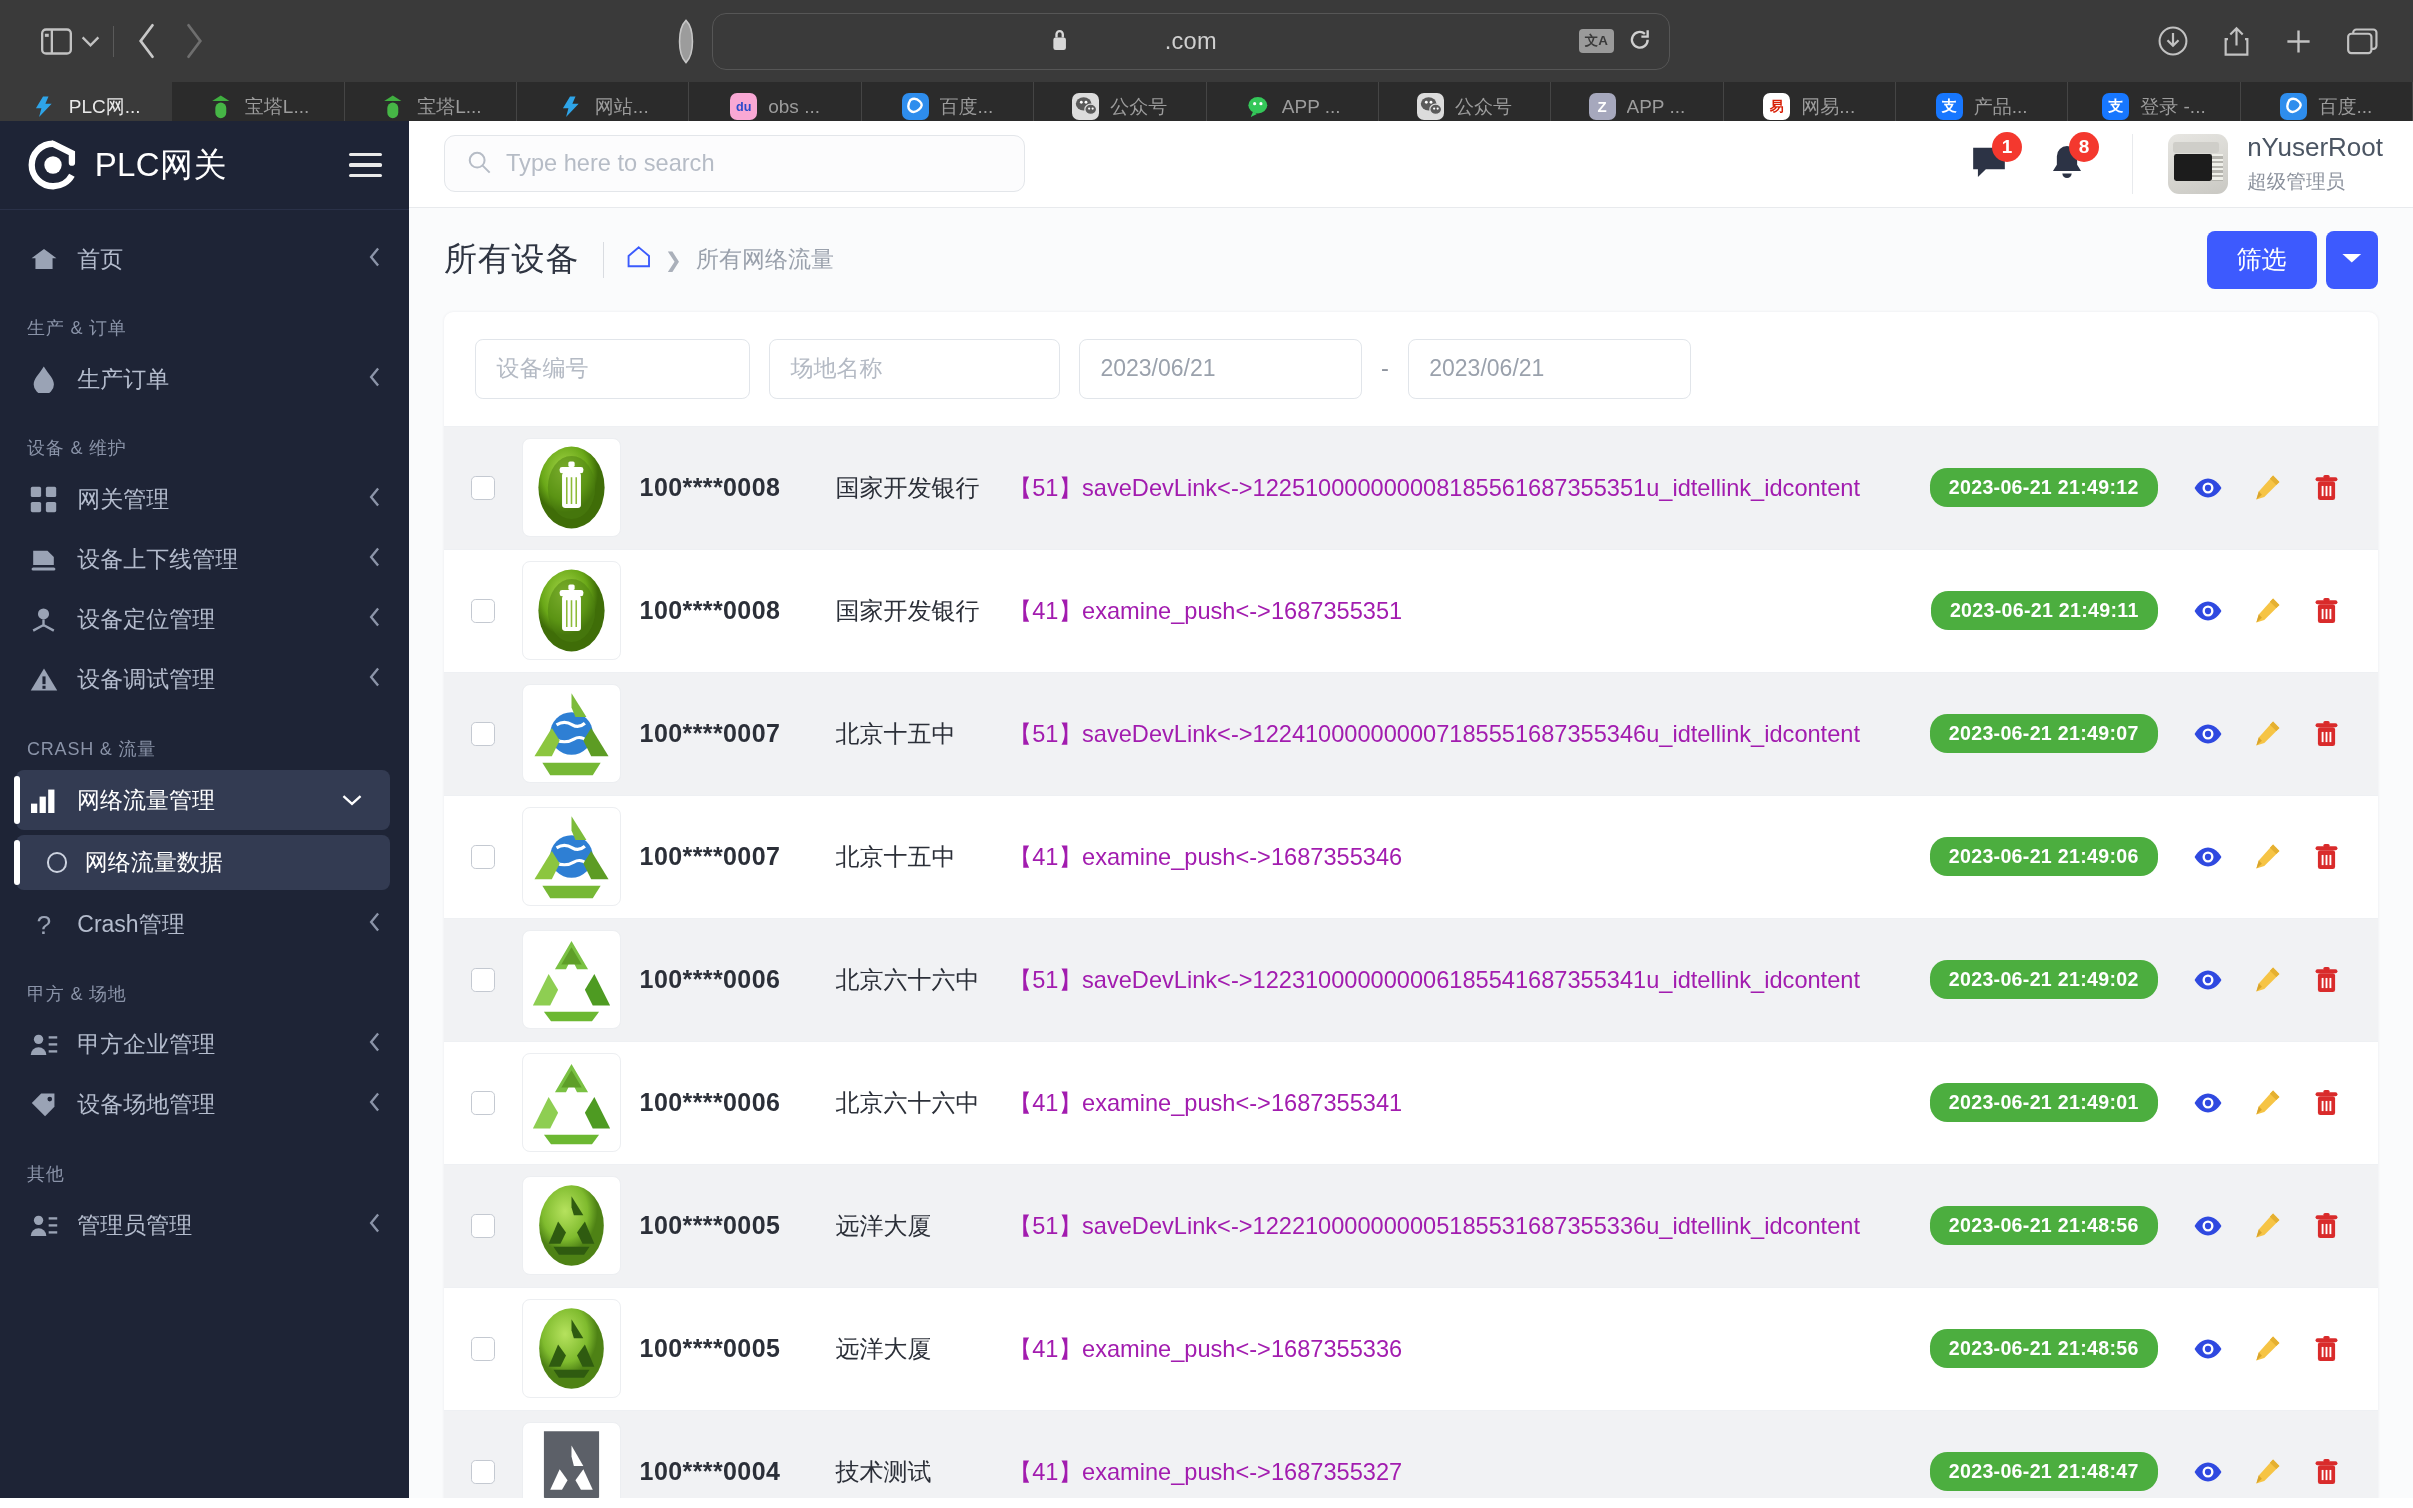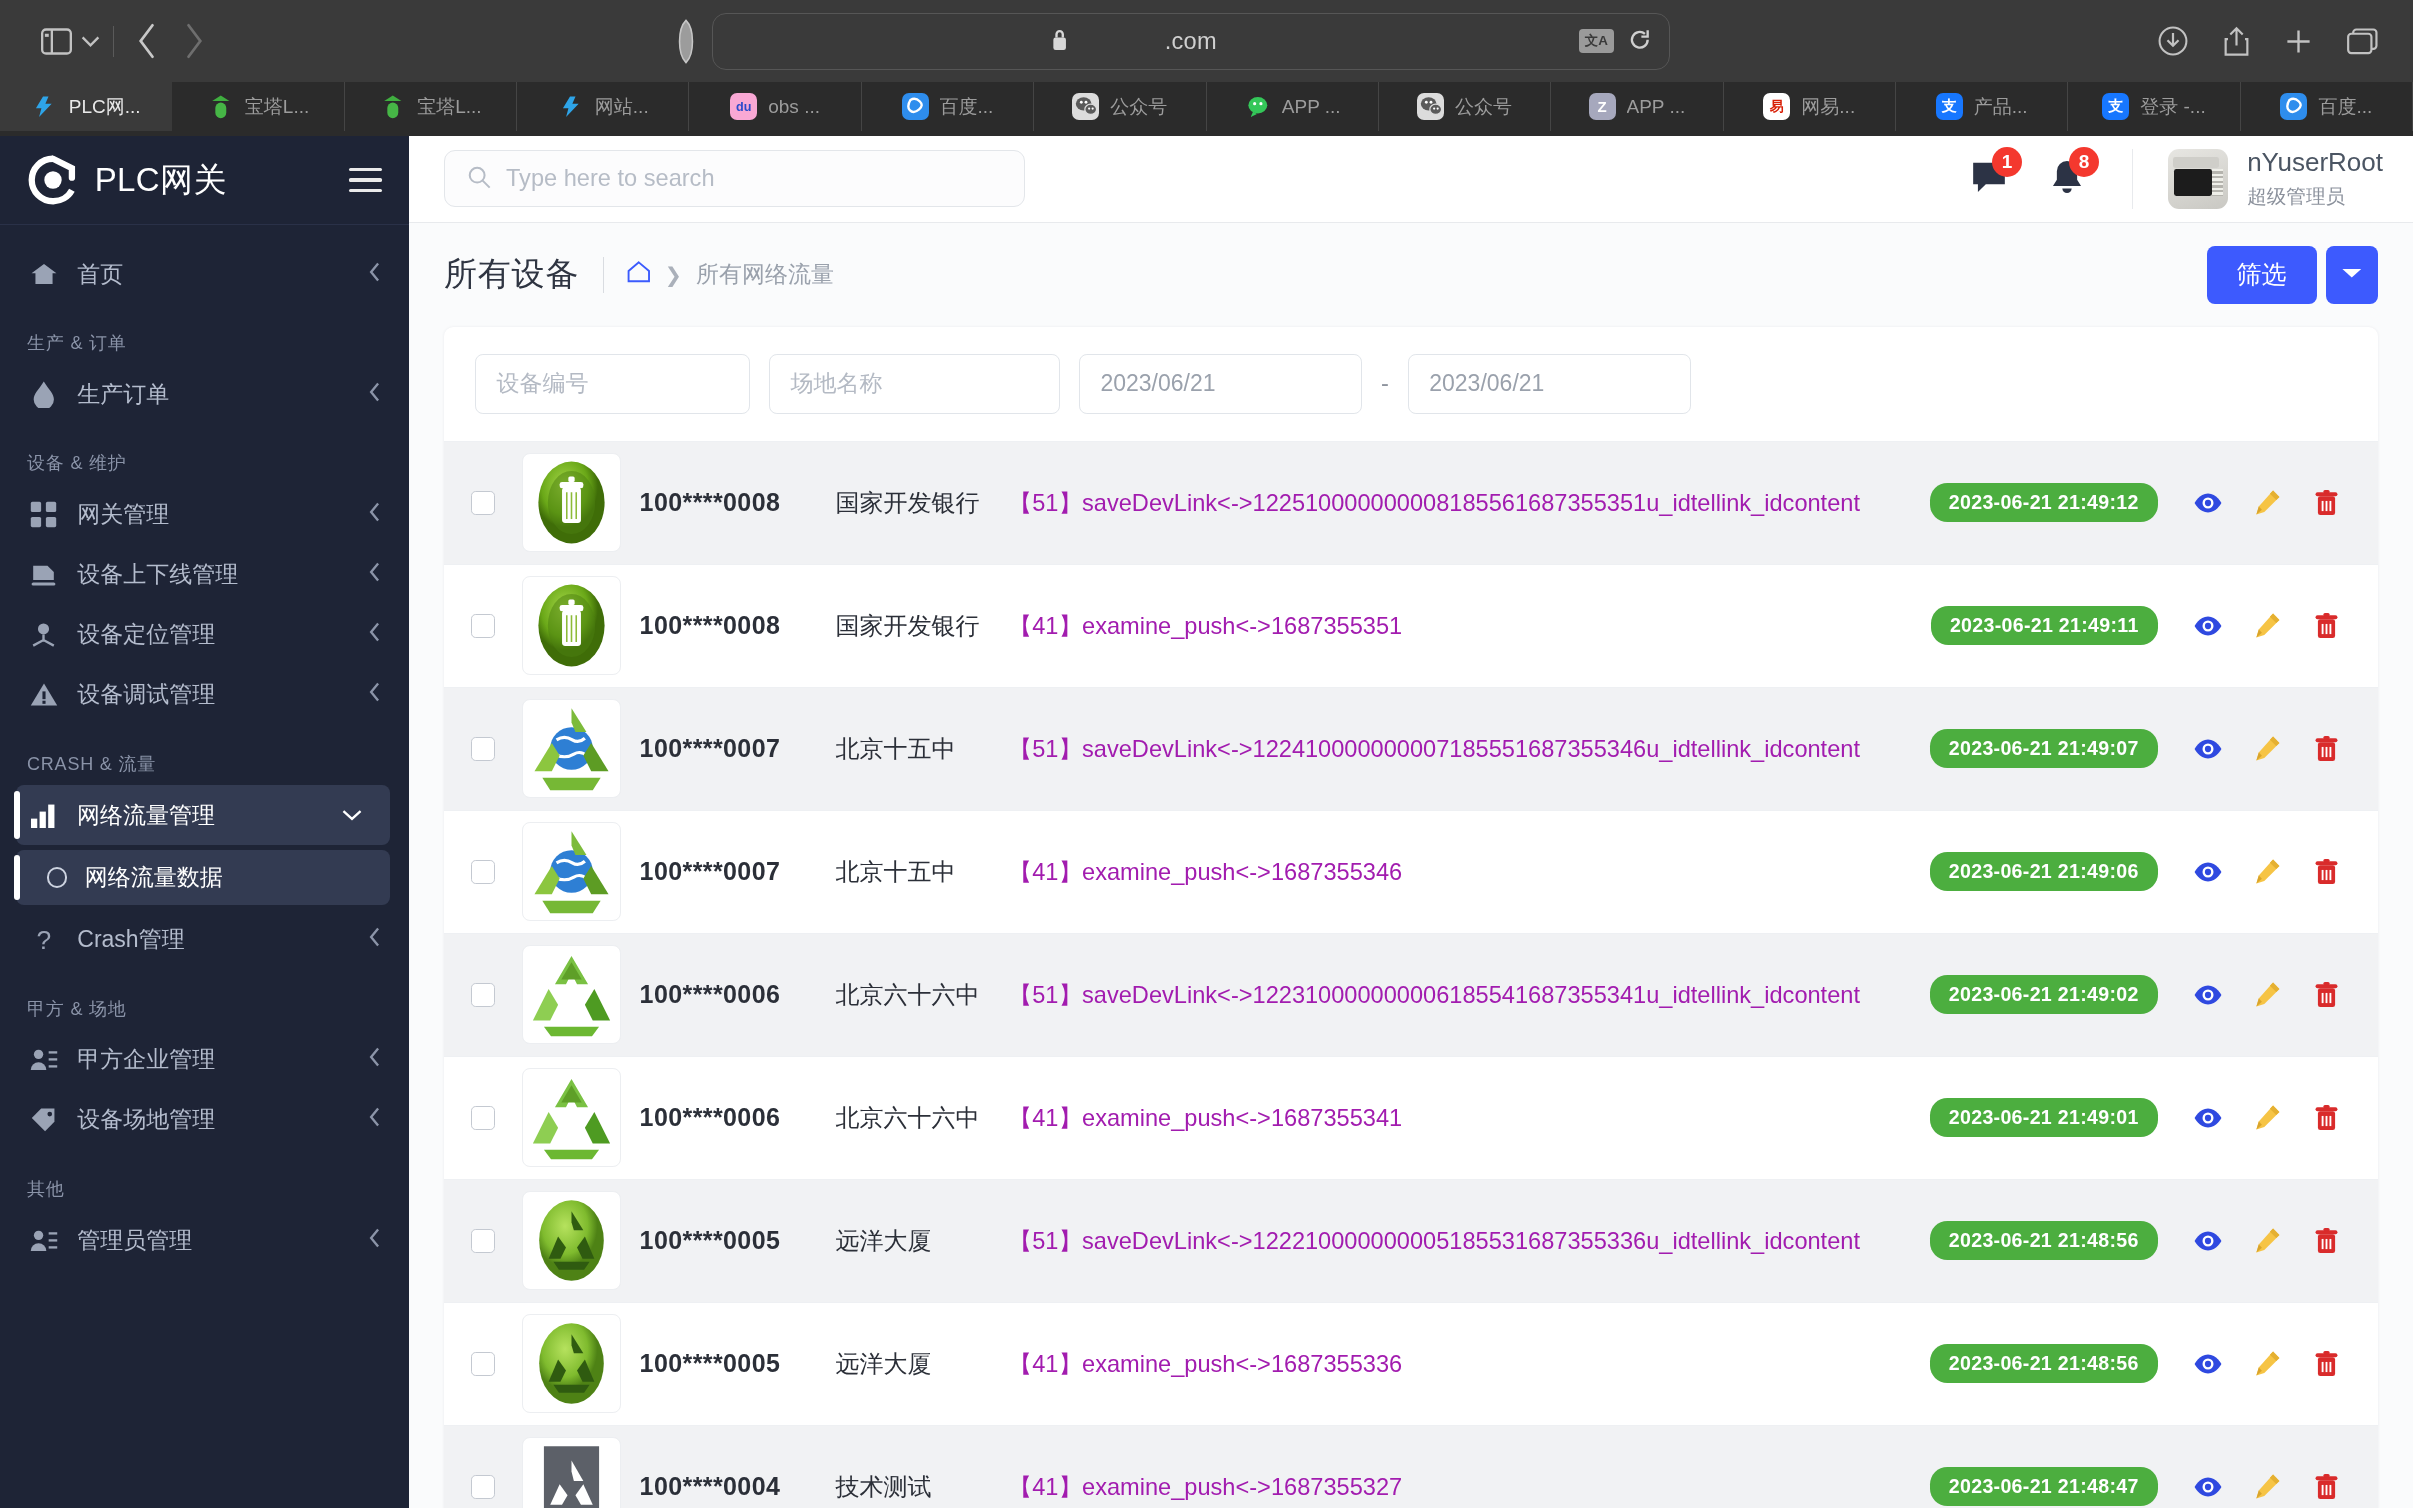--- a/index.html
+++ b/index.html
@@ -36,21 +36,21 @@
   .url-text { color: #d0d0d0; font-size: 23.6px; letter-spacing: 0.2px; }
   .url-right { position: absolute; right: 17.3px; display: flex; align-items: center; gap: 14px; }
   .trans-badge {
     width: 35px; height: 23.6px; border-radius: 3.9px; background: #9a9a9a;
     color:#3a3a3a; font-size: 13.4px; display:flex; align-items:center; justify-content:center;
     font-weight:700;
   }
   .chrome-right { margin-left: auto; display: flex; align-items: center; gap: 35px; padding-left: 35px;}
 
   
-  .tab-strip { display: flex; height: 54px; background: #2b2b2b; }
+  .tab-strip { display: flex; height: 39px; background: #2b2b2b; }
   .tab {
     flex: 1 1 0; min-width: 0; height: 49px;
     display: flex; align-items: center; justify-content: center; gap: 11px;
     border-right: 0.8px solid #454545;
     color: #9c9c9c; font-size: 19px; white-space: nowrap; overflow: hidden;
     padding: 0 7.9px;
   }
   .tab.active { background: #3a3a3a; color: #e9e9e9; border-right-color:#3a3a3a; }
   .tab-fav { width: 27px; height: 27px; flex: 0 0 27px; border-radius: 5.5px;
     display:flex; align-items:center; justify-content:center; font-size:14px; font-weight:700; }

